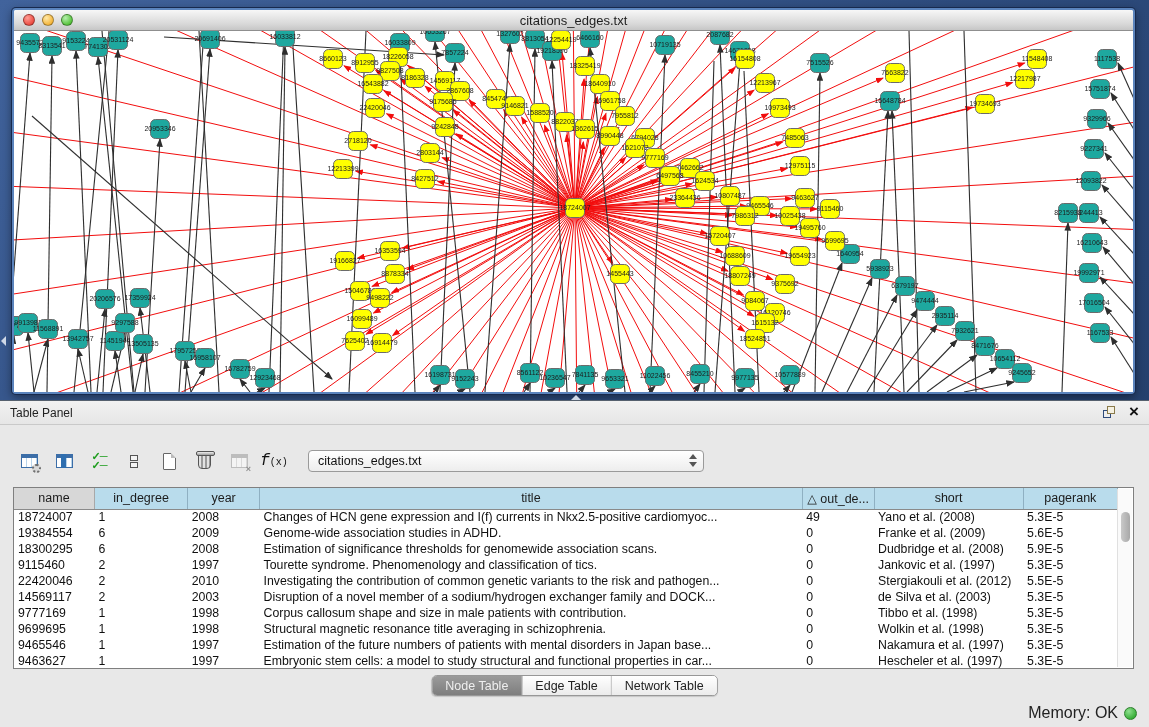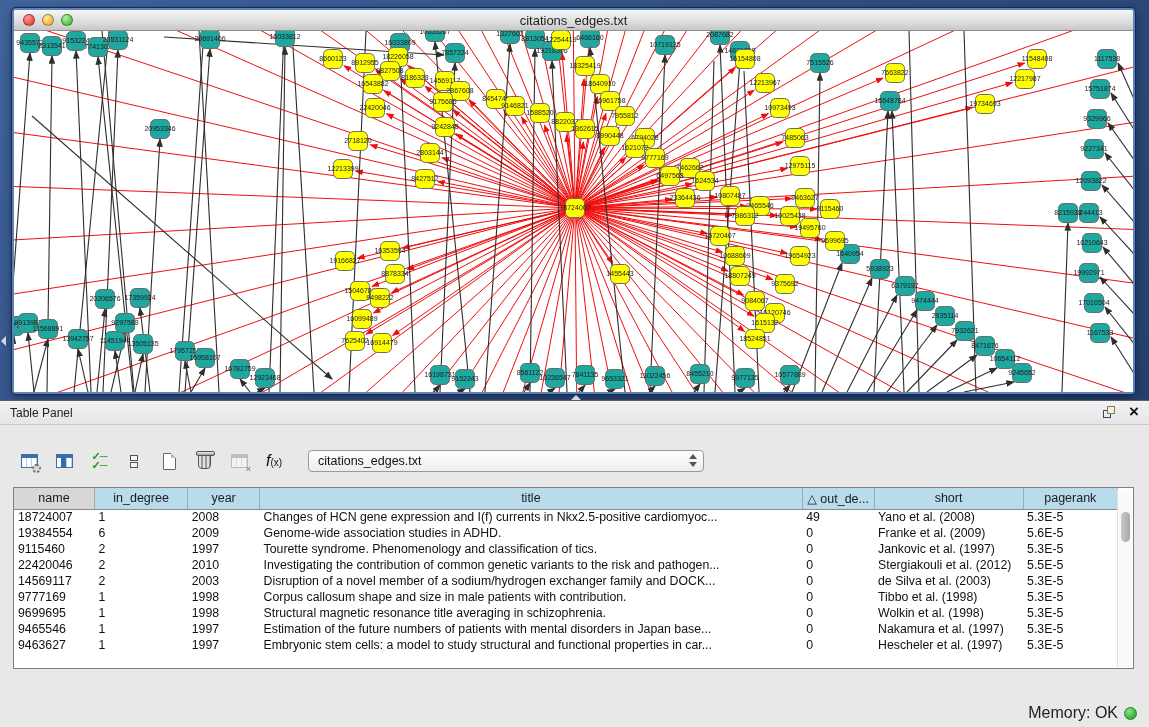--- a/index.html
+++ b/index.html
@@ -56,21 +56,21 @@
   .checks { font-size:11px; line-height:9px; color:#1f9e1f; font-weight:bold; letter-spacing:-1px; }
   .checks div { height:9px; }
   .rowsicon div { width:8px; height:6px; border:1px solid #555; background:#f4f4f4; margin:1px 0; }
   .doc { position:relative; width:13px; height:17px; background:#fff; border:1px solid #666; border-radius:1px; }
   .doc::after { content:""; position:absolute; right:-1px; top:-1px; width:0; height:0;
                 border-left:5px solid #bbb; border-top:5px solid #e8e8e8; }
   .trash { position:relative; width:13px; height:15px; border:1px solid #555; border-radius:2px 2px 4px 4px;
            background:repeating-linear-gradient(90deg,#e2e2e2 0 2px,#9a9a9a 2px 4px); }
   .trash::before { content:""; position:absolute; left:-3px; top:-4px; width:17px; height:3px;
                    background:linear-gradient(#f0f0f0,#9c9c9c); border:1px solid #555; border-radius:2px; }
-  .fx { font-family:Liberation Sans, sans-serif; font-size:14px; color:#111; }
+  .fx { font-family:Liberation Mono, monospace; font-size:14px; color:#111; }
   .fx i { font-size:16px; }
   .fx span { font-size:10px; }
   .table-select { position:relative; margin-left:12px; width:396px; height:22px; border:1px solid #9a9a9a;
                   border-radius:4px; background:linear-gradient(#ffffff,#ededed); display:flex; align-items:center; }
   .table-select .val { margin-left:9px; font-size:12.5px; color:#111; }
   .table-select .arrows { position:absolute; right:6px; top:3px; }
   .table-select .arrows div:first-child { width:0;height:0;border-left:4px solid transparent;border-right:4px solid transparent;border-bottom:5px solid #555; margin-bottom:3px;}
   .table-select .arrows div:last-child  { width:0;height:0;border-left:4px solid transparent;border-right:4px solid transparent;border-top:5px solid #555;}
 
   .table-wrap { position:absolute; left:13px; top:86px; width:1121px; height:182px;
@@ -957,20 +957,29 @@
             <tr>
               <td>19384554</td>
               <td>6</td>
               <td>2009</td>
               <td>Genome-wide association studies in ADHD.</td>
               <td>0</td>
               <td>Franke et al. (2009)</td>
               <td>5.6E-5</td>
             </tr>
             <tr>
+              <td>18300295</td>
+              <td>6</td>
+              <td>2008</td>
+              <td>Estimation of significance thresholds for genomewide association scans.</td>
+              <td>0</td>
+              <td>Dudbridge et al. (2008)</td>
+              <td>5.9E-5</td>
+            </tr>
+            <tr>
               <td>9115460</td>
               <td>2</td>
               <td>1997</td>
               <td>Tourette syndrome. Phenomenology and classification of tics.</td>
               <td>0</td>
               <td>Jankovic et al. (1997)</td>
               <td>5.3E-5</td>
             </tr>
             <tr>
               <td>22420046</td>
@@ -1026,19 +1035,24 @@
               <td>Hescheler et al. (1997)</td>
               <td>5.3E-5</td>
             </tr>
           </tbody>
         </table>
       <div class="vscroll">
         <div class="thumb"></div>
       </div>
     </div>
 
+    <div class="seg-tabs">
+      <div class="seg selected">Node Table</div>
+      <div class="seg">Edge Table</div>
+      <div class="seg">Network Table</div>
+    </div>
 
     <div class="statusbar">
       <span class="mem">Memory: OK</span>
       <div class="statusdot"></div>
     </div>
   </div>
 </div>
 
 </body></html>

